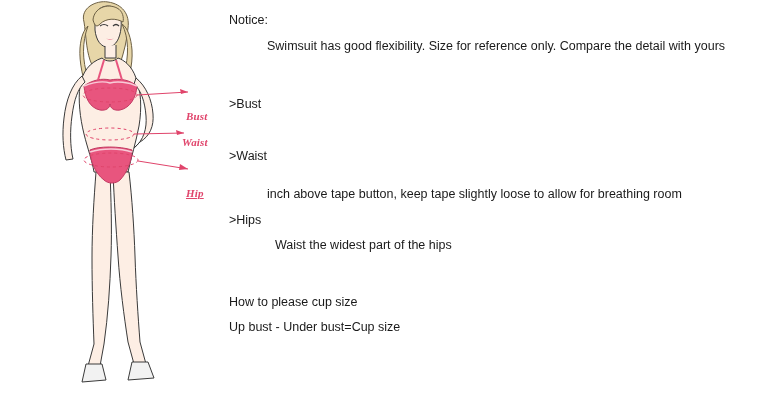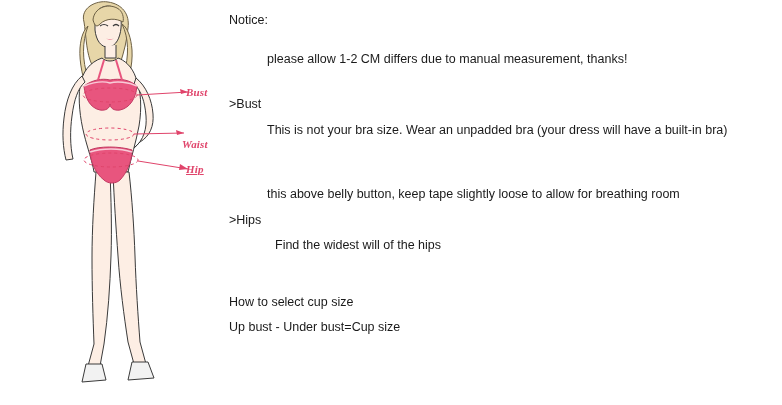--- a/index.html
+++ b/index.html
@@ -36,23 +36,24 @@
     height: 405px;
   }
   .callout {
     position: absolute;
     font-family: "Liberation Serif", serif;
     font-style: italic;
     font-weight: bold;
     font-size: 11px;
     color: #e0446b;
     letter-spacing: .2px;
+    margin-top: 24px;
   }
   .callout-bust  { left: 186px; top: 86px; }
-  .callout-waist { left: 182px; top: 138px; }
+  .callout-waist { left: 182px; top: 112px; }
   .callout-hip   { left: 186px; top: 163px; text-decoration: underline; }
 
   
   .text-col {
     position: absolute;
     left: 229px;
     top: 14px;
     width: 548px;
     font-size: 12.5px;
     line-height: 1.0;
@@ -141,47 +142,47 @@
     <div class="callout callout-bust">Bust</div>
     <div class="callout callout-waist">Waist</div>
     <div class="callout callout-hip">Hip</div>
   </div>
 
   <div class="text-col">
 
     <div class="blk">
       <p class="line ind-0">Notice:</p>
       <div class="sp-1"></div>
+      <p class="line ind-2">Swimsuit has good flexibility. Size for reference only. Compare the detail with yours</p>
       <div class="sp-1"></div>
-      <p class="line ind-2">please allow 1-2 CM differs due to manual measurement, thanks!</p>
     </div>
 
     <div class="sp-2"></div>
 
     <div class="blk">
       <div class="sp-1"></div>
       <p class="line ind-0">&gt;Bust</p>
       <div class="sp-1"></div>
-      <p class="line ind-2">This is not your bra size. Wear an unpadded bra (your dress will have a built-in bra)</p>
       <div class="sp-1"></div>
       <div class="sp-1"></div>
+      <p class="line ind-0">&gt;Waist</p>
       <div class="sp-1"></div>
       <div class="sp-1"></div>
-      <p class="line ind-2">this above belly button, keep tape slightly loose to allow for breathing room</p>
+      <p class="line ind-2">inch above tape button, keep tape slightly loose to allow for breathing room</p>
       <div class="sp-1"></div>
       <p class="line ind-0">&gt;Hips</p>
       <div class="sp-1"></div>
-      <p class="line ind-3">Find the widest will of the hips</p>
+      <p class="line ind-3">Waist the widest part of the hips</p>
       <div class="sp-1"></div>
     </div>
 
     <div class="sp-2"></div>
     <div class="sp-0"></div>
 
     <div class="blk">
-      <p class="line ind-0">How to select cup size</p>
+      <p class="line ind-0">How to please cup size</p>
       <div class="sp-1"></div>
       <p class="line ind-0">Up bust - Under bust=Cup size</p>
 
     </div>
 
   </div>
 </div>
 
 </body></html>

